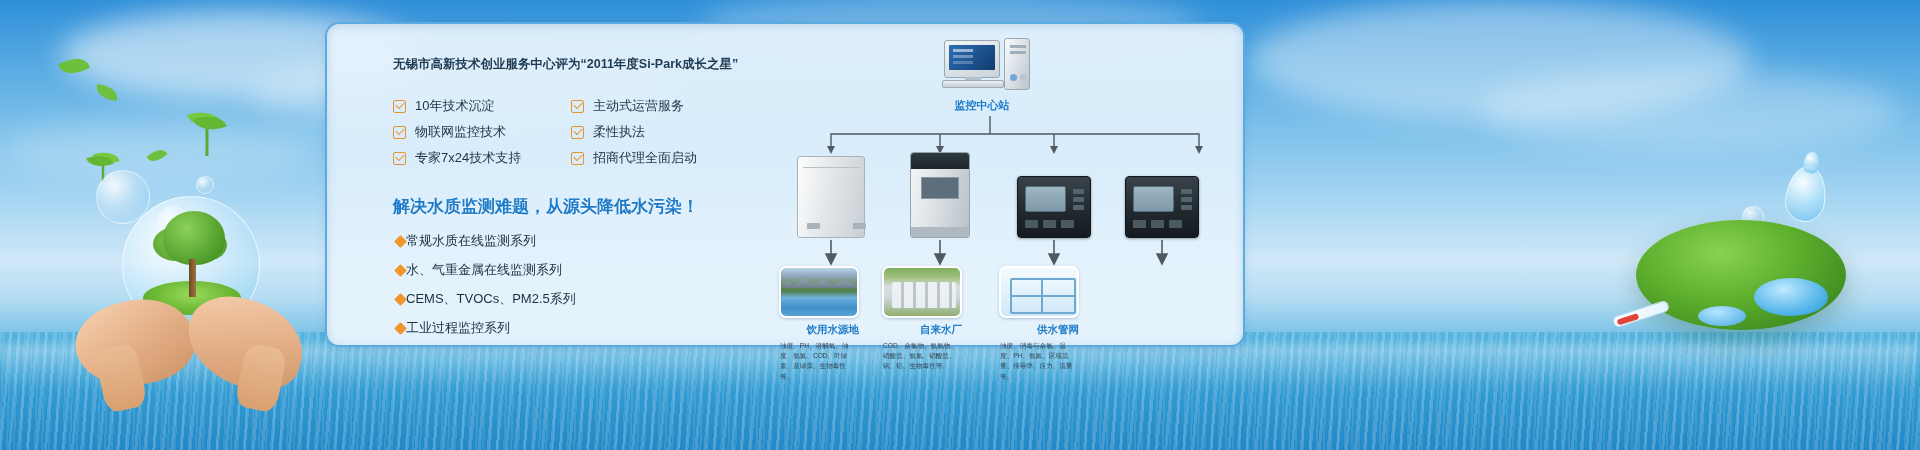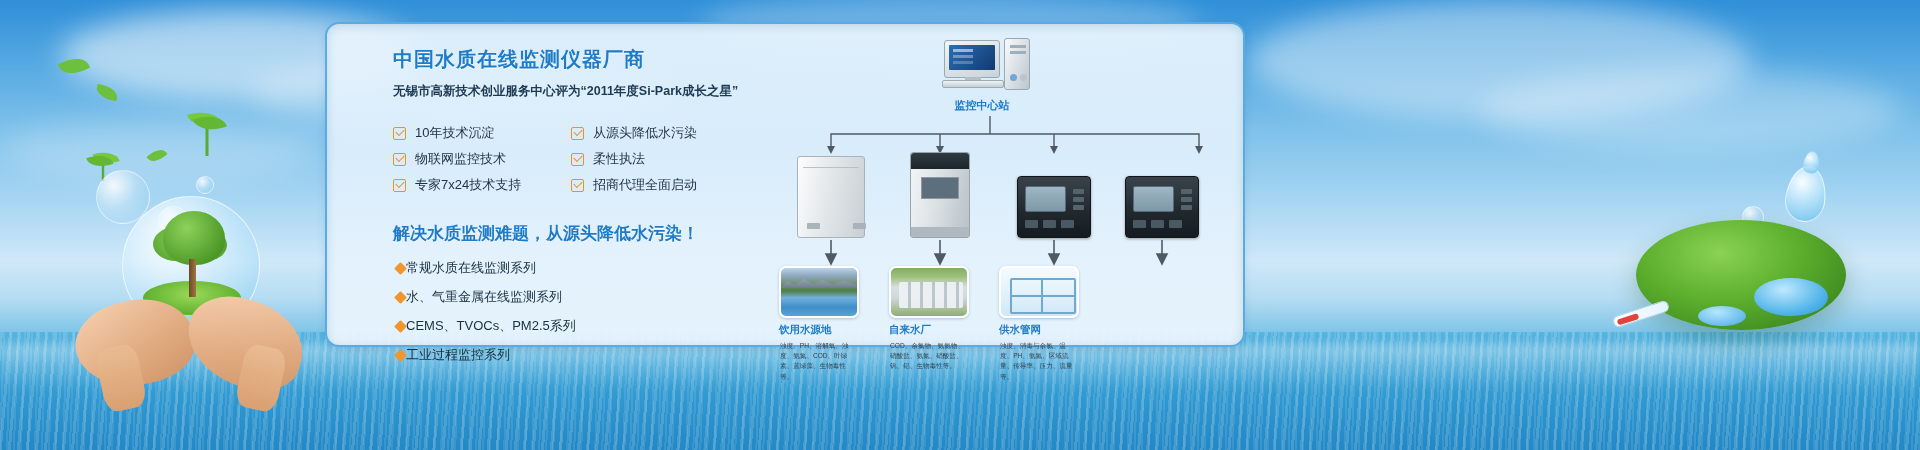--- a/index.html
+++ b/index.html
@@ -243,21 +243,21 @@
     position:absolute; left:10%; top:9px; width:56%; height:26px; border-radius:2px;
     background:linear-gradient(180deg,#9fb6c3,#7d98a8); border:1px solid #566b79;
   }
   .analyzer .btns{position:absolute; right:8%; top:12px; display:flex; flex-direction:column; gap:3px;}
   .analyzer .btns i{width:11px; height:5px; background:#55636d; border-radius:1px; display:block;}
   .analyzer .row{position:absolute; left:10%; bottom:9px; display:flex; gap:5px;}
   .analyzer .row i{width:13px; height:8px; background:#4b5963; border-radius:1px; display:block;}
 
   .scenes{position:absolute; left:0; top:228px; width:450px; height:70px;}
   .scene{position:absolute; width:80px;}
-  .s1{left:12px;}  .s2{left:122px;} .s3{left:232px;} .s4{left:342px;}
+  .s1{left:12px;}  .s2{left:115px;} .s3{left:232px;} .s4{left:342px;}
   .ph{
     width:80px; height:52px; border-radius:7px; border:2px solid #ffffff;
     box-shadow:0 1px 3px rgba(30,70,110,.28); overflow:hidden; position:relative;
   }
   .ph1{background:linear-gradient(180deg,#bcd4e8 0%,#8fa9c0 16%,#6f8f6a 34%,#4f7f4a 48%,#6fb0dd 62%,#3f8fc8 82%,#5ba4d4 100%);}
   .ph1:after{content:""; position:absolute; left:0; top:10px; width:100%; height:10px;
     background:linear-gradient(180deg,#9aa7b4,#6d7f8e); clip-path:polygon(0 100%,8% 30%,18% 70%,30% 10%,42% 60%,55% 20%,68% 65%,82% 25%,100% 70%,100% 100%);}
   .ph2{background:linear-gradient(180deg,#7fae62 0%,#9ec07a 18%,#d7dfe2 40%,#cfd8dc 62%,#8fae6e 100%);}
   .ph2:after{content:""; position:absolute; left:8px; top:14px; width:64px; height:26px;
     background:repeating-linear-gradient(90deg,#eef2f4 0 9px,#b9c5cc 9px 12px); opacity:.92; border-radius:2px;}
@@ -266,21 +266,21 @@
     border:2px solid #6fa8d0; border-radius:2px;
     background:
       linear-gradient(90deg, transparent 46%, #6fa8d0 46%, #6fa8d0 50%, transparent 50%),
       linear-gradient(180deg, transparent 48%, #6fa8d0 48%, #6fa8d0 52%, transparent 52%);}
   .ph4{background:linear-gradient(180deg,#eef3f6,#dbe6ec 50%,#c7d6de);}
   .ph4:after{content:""; position:absolute; left:18px; top:8px; width:10px; height:24px; background:#9fb0bb; border-radius:2px;
     box-shadow:14px 18px 0 -2px rgba(120,160,190,.55);}
   .ph4:before{content:""; position:absolute; left:30px; top:24px; width:30px; height:20px; border-radius:40% 40% 50% 50%;
     background:linear-gradient(180deg,#f3d3b6,#dcab84); z-index:2;}
 
-  .sc-title{margin-top:5px; text-align:left; font-size:10.5px; font-weight:bold; color:#1e7bc8;}
+  .sc-title{margin-top:5px; text-align:right; font-size:10.5px; font-weight:bold; color:#1e7bc8;}
   .sc-desc{margin-top:4px; font-size:6.6px; line-height:1.55; color:#30404d; text-align:left; padding:0 1px;}
 </style>
 </head>
 <body>
 
 <div class="cloud c1"></div>
 <div class="cloud c2"></div>
 <div class="cloud c3"></div>
 <div class="cloud c4"></div>
 <div class="cloud c5"></div>
@@ -330,31 +330,30 @@
   </div>
   <div class="droplet"></div>
   <div class="thermo">
       <i></i>
     </div>
 </div>
 
 <div class="panel">
 
   <div class="left-col">
-    <div class="h1">中国水质在线监测仪器厂商</div>
     <div class="sub">无锡市高新技术创业服务中心评为“2011年度Si-Park成长之星”</div>
 
     <div class="checks">
       <div class="chk">
         <span class="box"></span>
         <span>10年技术沉淀</span>
       </div>
       <div class="chk">
         <span class="box"></span>
-        <span>从源头降低水污染</span>
+        <span>主动式运营服务</span>
       </div>
       <div class="chk">
         <span class="box"></span>
         <span>物联网监控技术</span>
       </div>
       <div class="chk">
         <span class="box"></span>
         <span>柔性执法</span>
       </div>
       <div class="chk">

